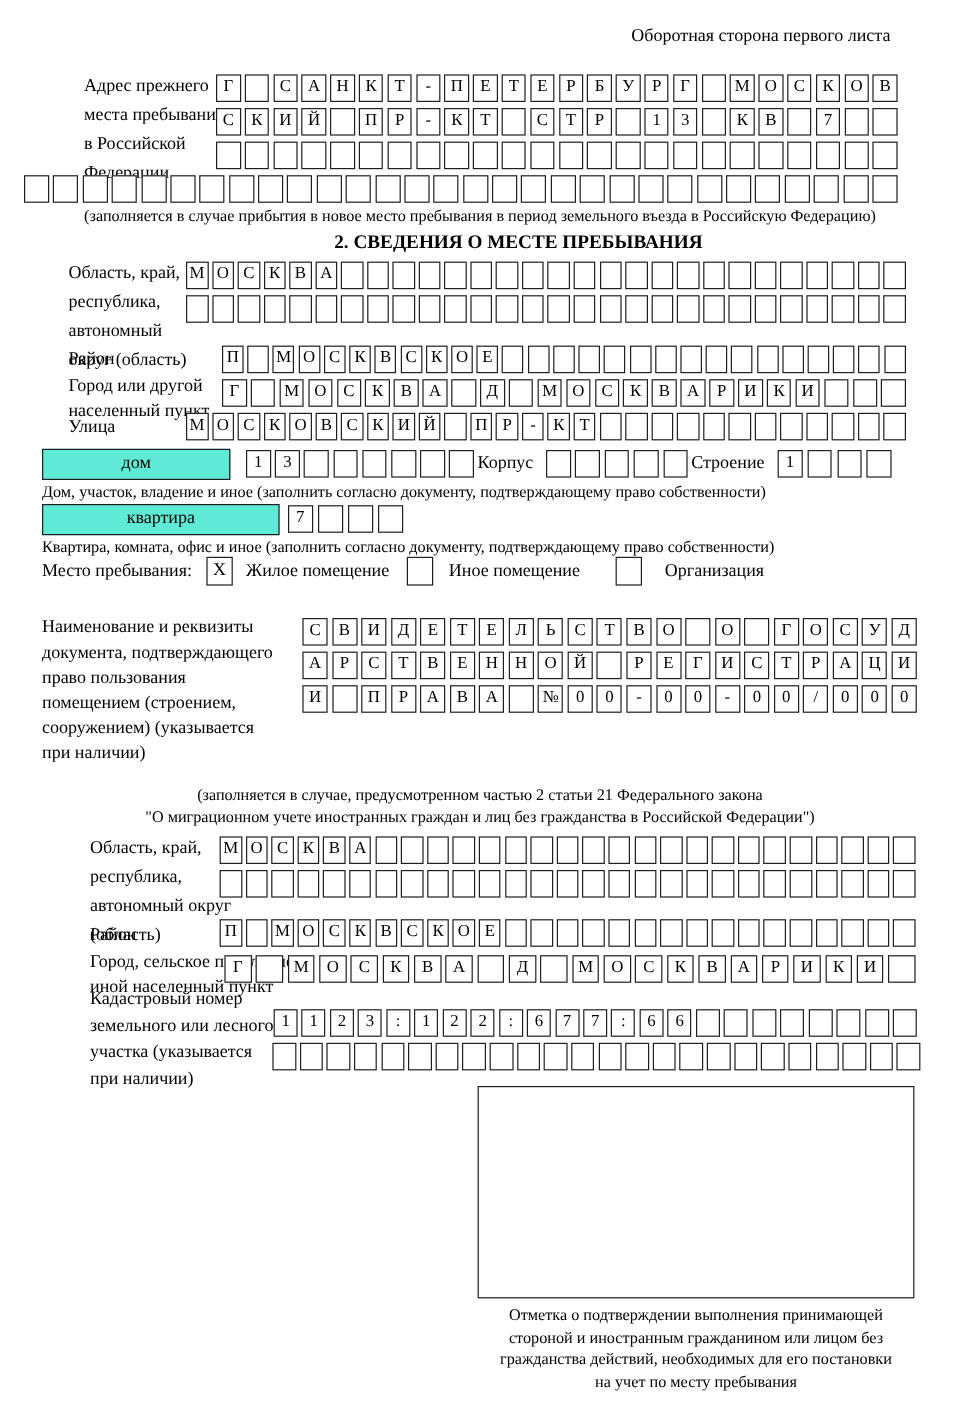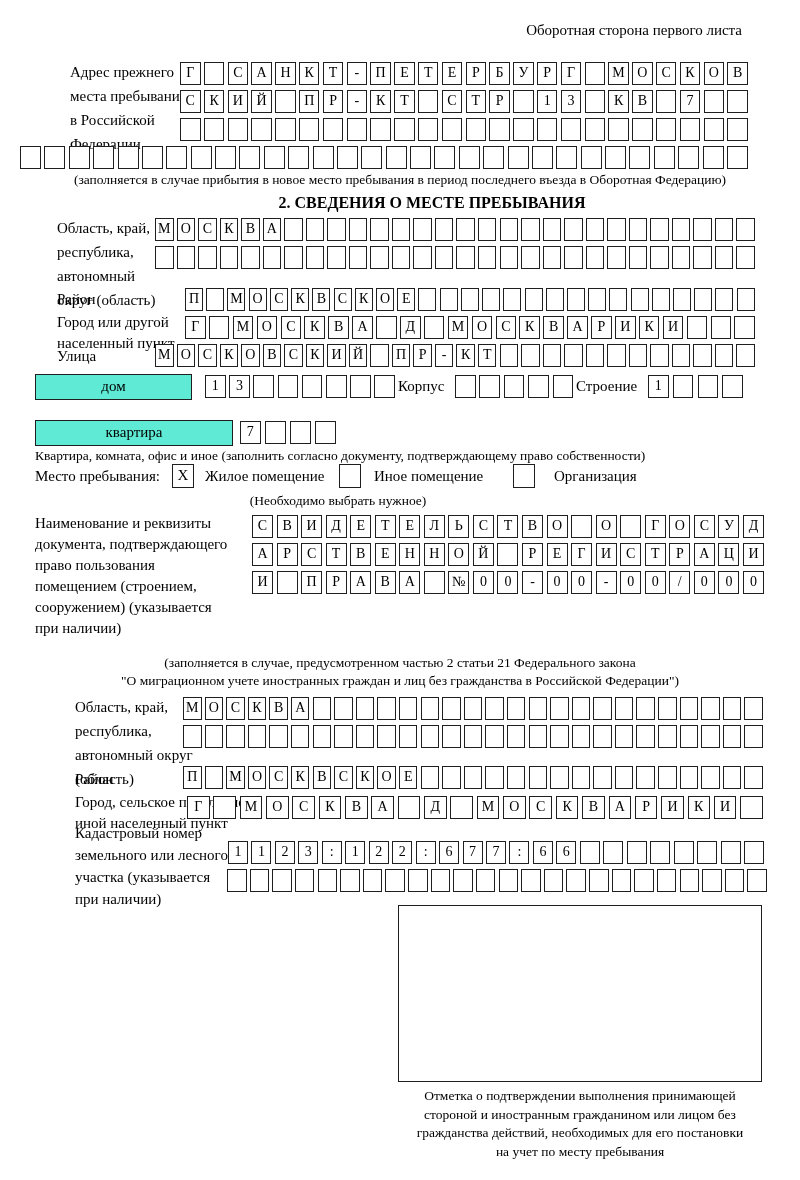--- a/index.html
+++ b/index.html
@@ -144,21 +144,21 @@
       <span class="cell"></span>
       <span class="cell"></span>
       <span class="cell"></span>
       <span class="cell"></span>
       <span class="cell"></span>
       <span class="cell"></span>
       <span class="cell"></span>
       <span class="cell"></span>
     </div>
 
-  <div class="abs center note" style="top:172px;">(заполняется в случае прибытия в новое место пребывания в период последнего въезда в Оборотная Федерацию)</div>
+  <div class="abs center note" style="top:172px;">(заполняется в случае прибытия в новое место пребывания в период земельного въезда в Российскую Федерацию)</div>
 
   <div class="abs center title" style="top:194px;">2. СВЕДЕНИЯ О МЕСТЕ ПРЕБЫВАНИЯ</div>
 
   <div class="abs lbl" style="left:57px;top:216px;width:120px;">Область, край,
 республика,
 автономный
 округ (область)</div>
   <div class="boxrow cwB" style="left:155px;top:218px;width:600px;">
       <span class="cell">М</span>
       <span class="cell">О</span>
@@ -331,38 +331,38 @@
       <span class="cell"></span>
       <span class="cell"></span>
     </div>
   <div class="abs inline-lbl" style="left:576px;top:378px;">Строение</div>
   <div class="boxrow cwA" style="left:648px;top:375px;width:95px;">
       <span class="cell">1</span>
       <span class="cell"></span>
       <span class="cell"></span>
       <span class="cell"></span>
     </div>
+  <div class="abs lbl-sm" style="left:35px;top:402px;">Дом, участок, владение и иное (заполнить согласно документу, подтверждающему право собственности)</div>
 
   <div class="widebox" style="left:35px;top:420px;width:198px;">квартира</div>
   <div class="boxrow cwA" style="left:240px;top:421px;width:96px;">
       <span class="cell">7</span>
       <span class="cell"></span>
       <span class="cell"></span>
       <span class="cell"></span>
     </div>
   <div class="abs lbl-sm" style="left:35px;top:448px;">Квартира, комната, офис и иное (заполнить согласно документу, подтверждающему право собственности)</div>
 
   <div class="abs inline-lbl" style="left:35px;top:468px;">Место пребывания:</div>
   <div class="chk" style="left:172px;top:464px;">X</div>
   <div class="abs inline-lbl" style="left:205px;top:468px;">Жилое помещение</div>
   <div class="chk" style="left:339px;top:464px;"></div>
   <div class="abs inline-lbl" style="left:374px;top:468px;">Иное помещение</div>
   <div class="chk" style="left:513px;top:464px;"></div>
   <div class="abs inline-lbl" style="left:554px;top:468px;">Организация</div>
-  <div class="abs lbl-sm" style="left:208px;top:493px;width:260px;text-align:center;">(Необходимо выбрать нужное)</div>
 
   <div class="abs lbl" style="left:35px;top:513px;width:215px;line-height:21px;">Наименование и реквизиты
 документа, подтверждающего
 право пользования
 помещением (строением,
 сооружением) (указывается
 при наличии)</div>
   <div class="boxrow cwC" style="left:252px;top:515px;width:512px;">
       <span class="cell">С</span>
       <span class="cell">В</span>

